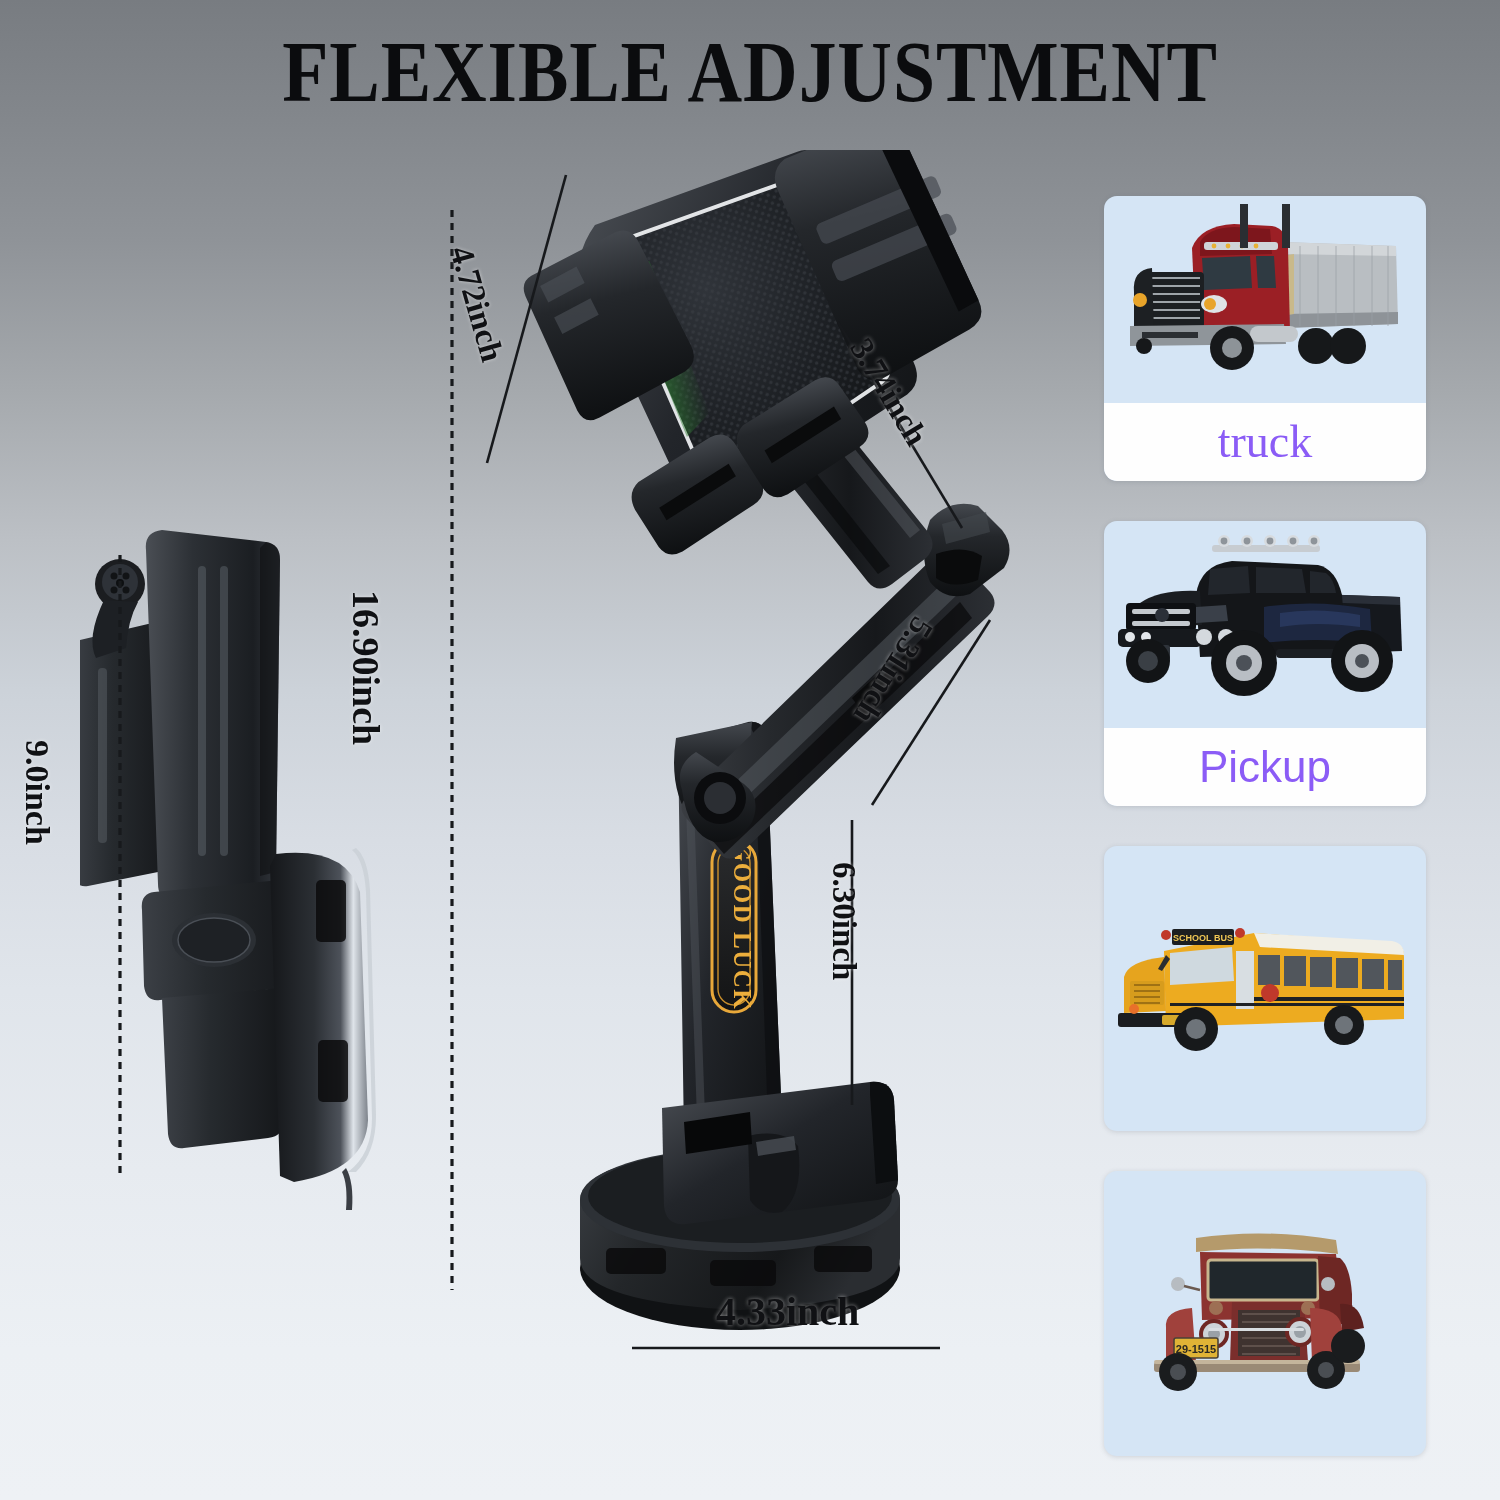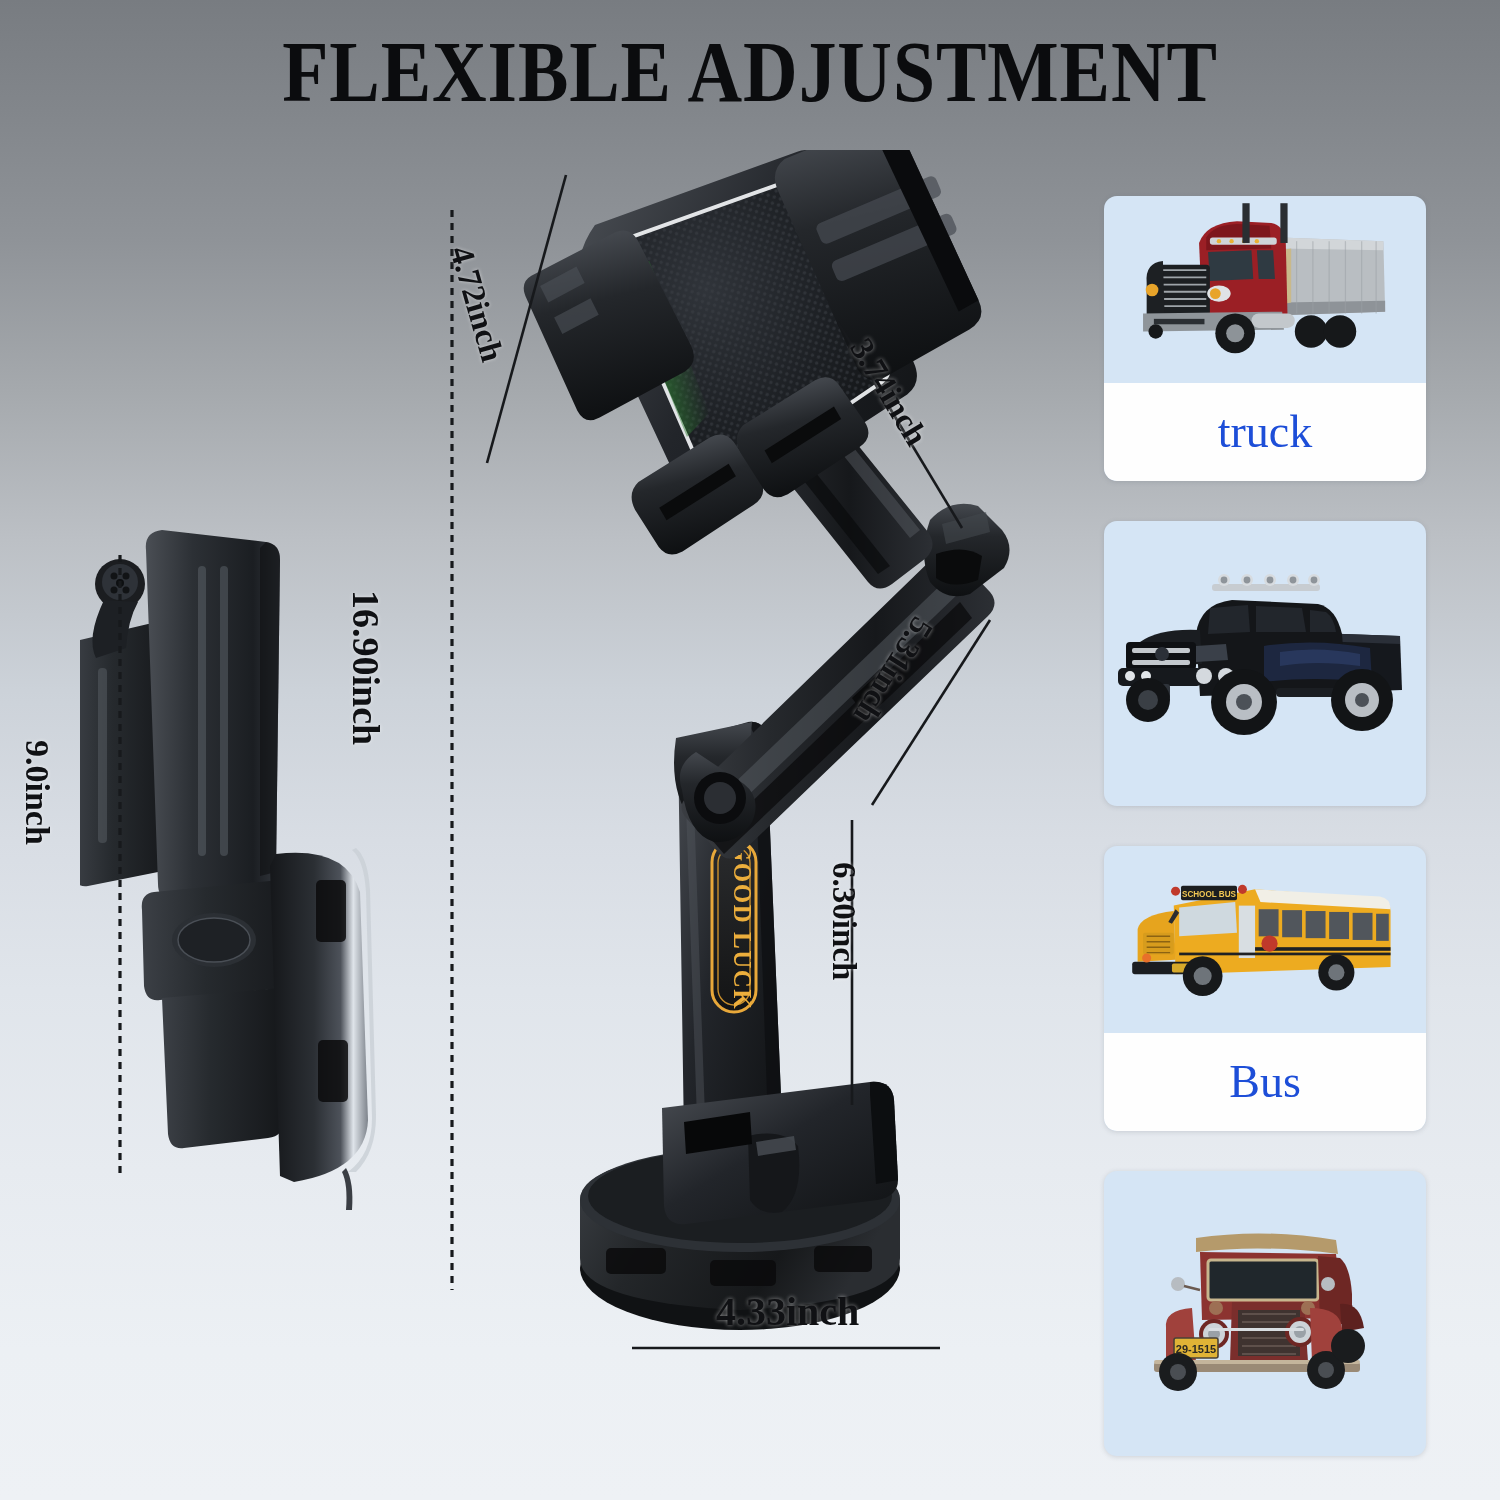--- a/index.html
+++ b/index.html
@@ -78,29 +78,29 @@
     position: relative;
     display: flex;
     flex-direction: column;
   }
   .card-img {
     flex: 1 1 auto;
     position: relative;
     overflow: hidden;
   }
   .card-label {
-    height: 98px;
+    height: 78px;
     background: #fefefe;
     border-radius: 0 0 13px 13px;
     display: flex;
     align-items: center;
     justify-content: center;
     font-family: "Liberation Serif", serif;
     font-size: 46px;
-    color: #1d4ed8;
+    color: #8b5cf6;
     line-height: 1;
   }
   .card-label.sans {
     font-family: "Liberation Sans", sans-serif;
     font-size: 44px;
   }
 
   
   .veh {
     position: absolute;
@@ -501,20 +501,21 @@
           <circle cx="140" cy="142" r="33" fill="#121416"></circle>
           <circle cx="140" cy="142" r="18" fill="#b9bec4"></circle>
           <circle cx="140" cy="142" r="8" fill="#4c5158"></circle>
           <circle cx="258" cy="140" r="31" fill="#121416"></circle>
           <circle cx="258" cy="140" r="17" fill="#b9bec4"></circle>
           <circle cx="258" cy="140" r="7" fill="#4c5158"></circle>
           <circle cx="44" cy="140" r="22" fill="#121416"></circle>
           <circle cx="44" cy="140" r="10" fill="#3a3f45"></circle>
         </svg>
       </div>
+      <div class="card-label sans">Pickup</div>
     </div>
 
     <div class="card">
       <div class="card-img">
         <svg class="veh" viewBox="0 0 322 207">
 
           <path d="M60 66 L150 48 L290 58 Q300 60 300 72 L300 134 L62 142 Z" fill="#edab20"></path>
 
           <path d="M150 48 L288 56 Q300 58 300 70 L156 62 Z" fill="#f1efe6"></path>
 
@@ -556,21 +557,20 @@
 
           <path d="M62 70 L54 84 L58 86 L66 74 Z" fill="#2a2d31"></path>
           <circle cx="30" cy="124" r="5" fill="#e8702a"></circle>
 
           <circle cx="92" cy="144" r="22" fill="#17191b"></circle>
           <circle cx="92" cy="144" r="10" fill="#6e747a"></circle>
           <circle cx="240" cy="140" r="20" fill="#17191b"></circle>
           <circle cx="240" cy="140" r="9" fill="#6e747a"></circle>
         </svg>
       </div>
-      <div class="card-label">Bus</div>
     </div>
 
     <div class="card">
       <div class="card-img">
         <svg class="veh" viewBox="0 0 322 207">
 
           <path d="M92 28 Q160 18 232 30 L234 44 Q160 34 92 42 Z" fill="#b59a6b"></path>
 
           <path d="M96 42 L232 44 L238 108 L98 110 Z" fill="#8c3330"></path>
 

